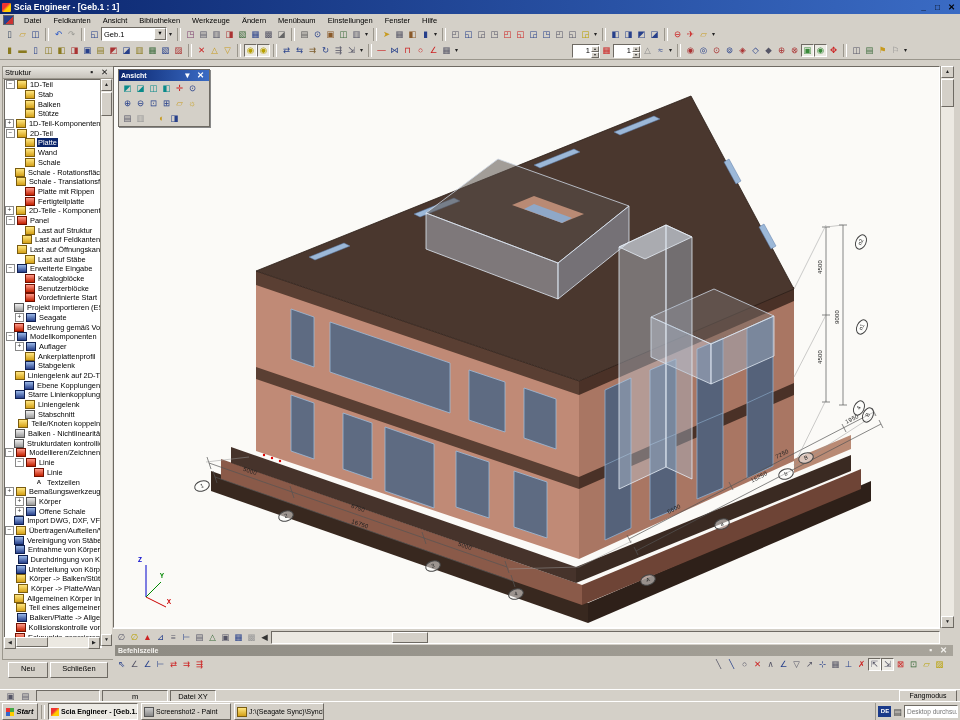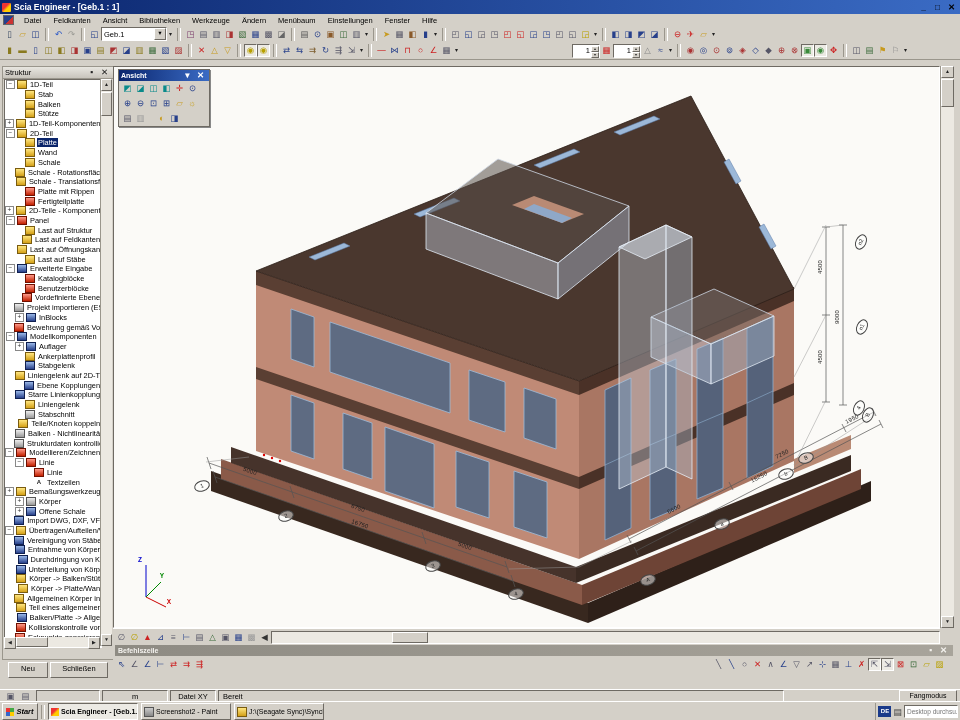--- a/index.html
+++ b/index.html
@@ -478,33 +478,33 @@
           <div class="trow">
             <span class="tind" style="width: 10px;"></span>
             <span class="texp none"></span>
             <span class="tico r"></span>
             <span class="tlab">Benutzerblöcke</span>
           </div>
           <div class="trow">
             <span class="tind" style="width: 10px;"></span>
             <span class="texp none"></span>
             <span class="tico r"></span>
-            <span class="tlab">Vordefinierte Ebene</span>
+            <span class="tlab">Vordefinierte Start</span>
           </div>
           <div class="trow">
             <span class="tind" style="width: 10px;"></span>
             <span class="texp none"></span>
             <span class="tico g"></span>
             <span class="tlab">Projekt importieren (ES</span>
           </div>
           <div class="trow">
             <span class="tind" style="width: 10px;"></span>
             <span class="texp">+</span>
             <span class="tico b"></span>
-            <span class="tlab">InBlocks</span>
+            <span class="tlab">Seagate</span>
           </div>
           <div class="trow">
             <span class="tind" style="width: 10px;"></span>
             <span class="texp none"></span>
             <span class="tico r"></span>
             <span class="tlab">Bewehrung gemäß Vo</span>
           </div>
           <div class="trow">
             <span class="tind" style="width: 1px;"></span>
             <span class="texp">−</span>
@@ -966,21 +966,20 @@
   </div>
 
   <div class="abs" id="statusbar">
     <span style="display:flex;margin:0 4px;gap:2px">
         <span class="tbtn" style="color: rgb(85, 85, 102);">▣</span>
         <span class="tbtn" style="color: rgb(85, 85, 102);">▤</span>
       </span>
     <span class="sseg" style="width:62px"></span>
     <span class="sseg" style="width:64px">m</span>
     <span class="sseg" style="width:44px">Datei XY</span>
-    <span class="sseg" style="width:560px;justify-content:flex-start;padding-left:4px">Bereit</span>
   </div>
   <div class="abs raised" id="fangmodus">Fangmodus</div>
 
   <div class="abs" id="taskbar">
     <div class="raised" id="startbtn">
       <span id="winlogo">
           <i style="background:#e33"></i>
           <i style="background:#4a4"></i>
           <i style="background:#36c"></i>
           <i style="background:#fc0"></i>

